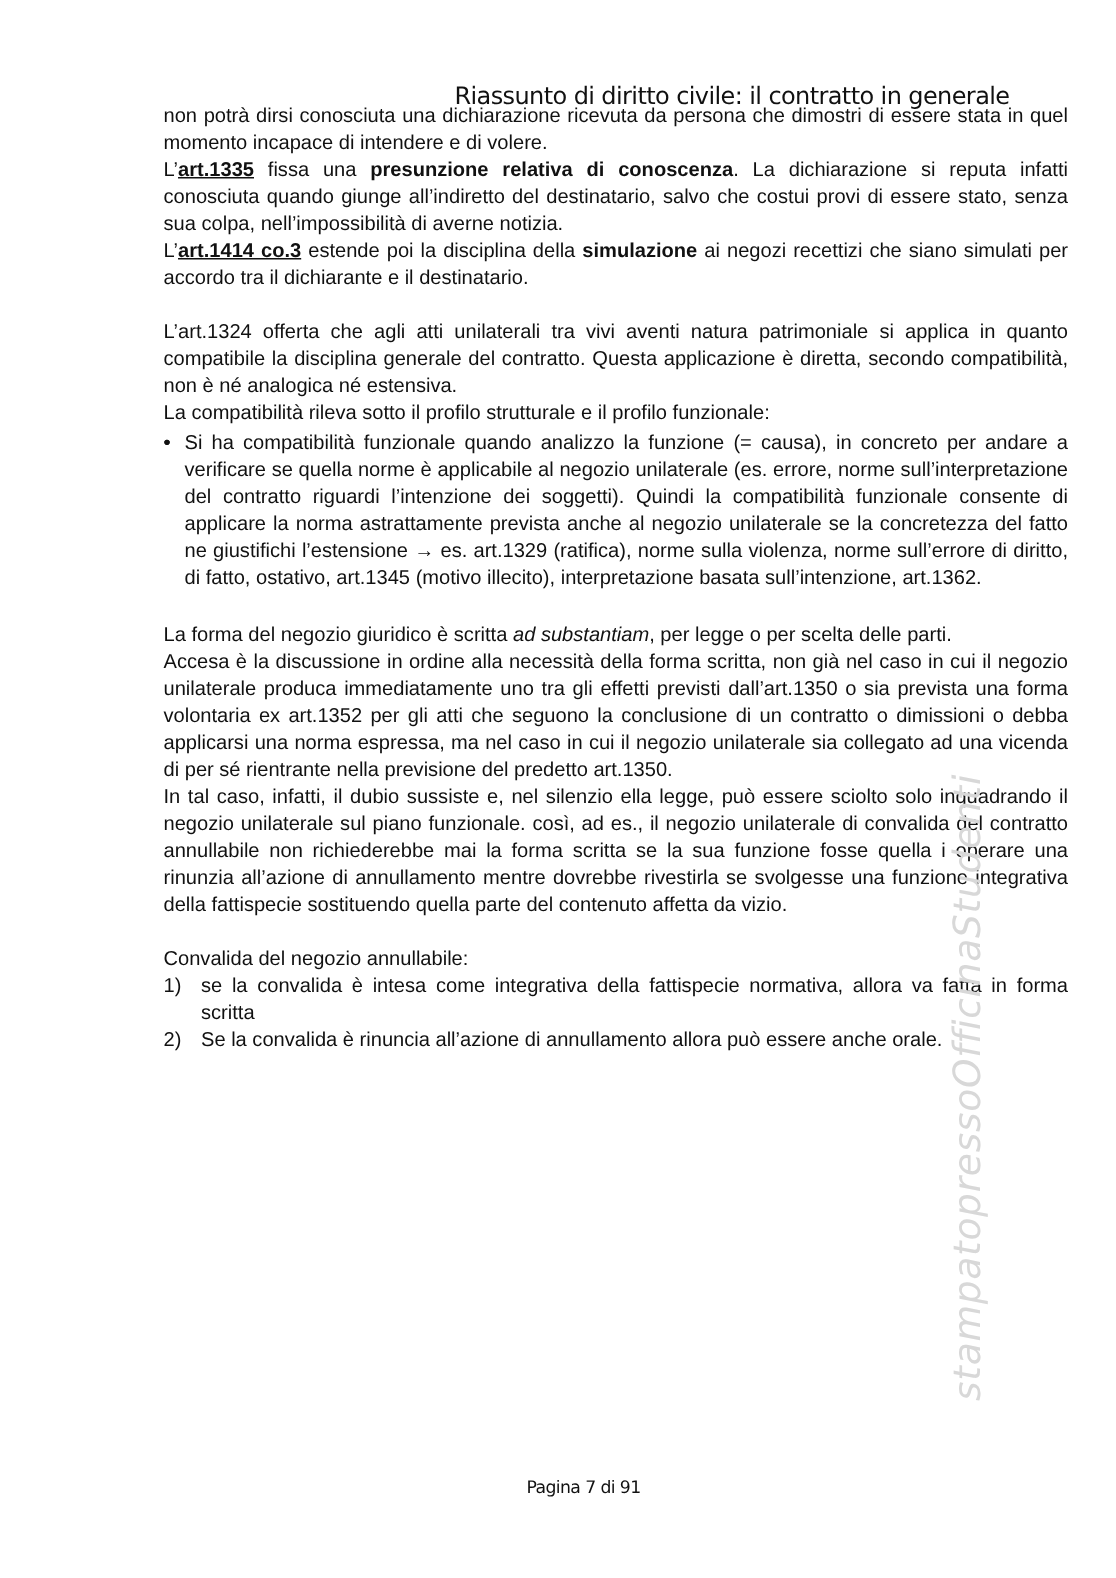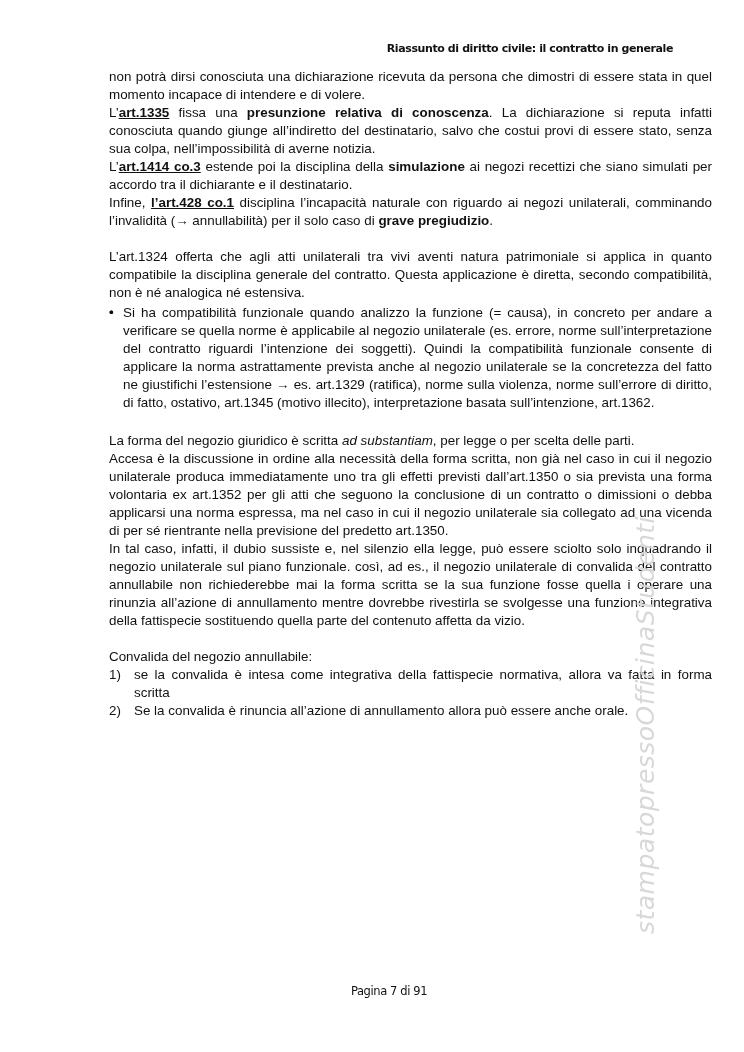--- a/index.html
+++ b/index.html
@@ -1,24 +1,23 @@
 <!DOCTYPE html>
 <html><head>
   <meta charset="utf-8">
   <style>
     html, body { margin: 0; padding: 0; background: #ffffff; }
     body {
       width: 744px; height: 1052px; position: relative; overflow: hidden;
       font-family: "Liberation Sans", sans-serif; color: #111;
     }
     .header {
-      position: absolute; right: 71px; top: 42px;
-      font-family: "DejaVu Sans", sans-serif; font-size: 11px; letter-spacing: -0.4px;
+      position: absolute; right: 71px; top: 54px;
+      font-family: "DejaVu Sans", sans-serif; font-size: 16px; letter-spacing: -0.4px;
       color: #111;
-      font-weight: bold;
     }
     .content {
       position: absolute; left: 71px; top: 68px; width: 603px;
       font-size: 13.4px; line-height: 18px; text-align: justify; margin-left: 38px;
     }
     .content p { margin: 0; }
     .gap { height: 18px; }
     .content b { font-weight: bold; }
     .content u { text-decoration: underline; }
     ul.bullets { list-style: none; margin: 0; padding: 0; }
@@ -47,27 +46,25 @@
   <p>non potrà dirsi conosciuta una dichiarazione ricevuta da persona che dimostri di essere stata in quel momento incapace di intendere e di volere.</p>
 
   <p>
     <span>L’</span><b><u>art.1335</u></b><span> fissa una </span><b>presunzione relativa di conoscenza</b><span>. La dichiarazione si reputa infatti conosciuta quando giunge all’indiretto del destinatario, salvo che costui provi di essere stato, senza sua colpa, nell’impossibilità di averne notizia.</span>
   </p>
 
   <p>
     <span>L’</span><b><u>art.1414 co.3</u></b><span> estende poi la disciplina della </span><b>simulazione</b><span> ai negozi recettizi che siano simulati per accordo tra il dichiarante e il destinatario.</span>
   </p>
 
-  <p>
-    <span>Infine, </span><b><u>l’art.428 co.1</u></b><span> disciplina l’incapacità naturale con riguardo ai negozi unilaterali, comminando l’invalidità (→ annullabilità) per il solo caso di </span><b>grave pregiudizio</b><span>.</span>
-  </p>
 
   <div class="gap"></div>
 
   <p>L’art.1324 offerta che agli atti unilaterali tra vivi aventi natura patrimoniale si applica in quanto compatibile la disciplina generale del contratto. Questa applicazione è diretta, secondo compatibilità, non è né analogica né estensiva.</p>
+  <p>La compatibilità rileva sotto il profilo strutturale e il profilo funzionale:</p>
 
   <ul class="bullets">
     <li>
       <span class="bullet">•</span>
     </li>
     <li>
       <span class="bullet">•</span>
       <span>Si ha compatibilità funzionale quando analizzo la funzione (= causa), in concreto per andare a verificare se quella norme è applicabile al negozio unilaterale (es. errore, norme sull’interpretazione del contratto riguardi l’intenzione dei soggetti). Quindi la compatibilità funzionale consente di applicare la norma astrattamente prevista anche al negozio unilaterale se la concretezza del fatto ne giustifichi l’estensione → es. art.1329 (ratifica), norme sulla violenza, norme sull’errore di diritto, di fatto, ostativo, art.1345 (motivo illecito), interpretazione basata sull’intenzione, art.1362.</span>
     </li>
   </ul>

